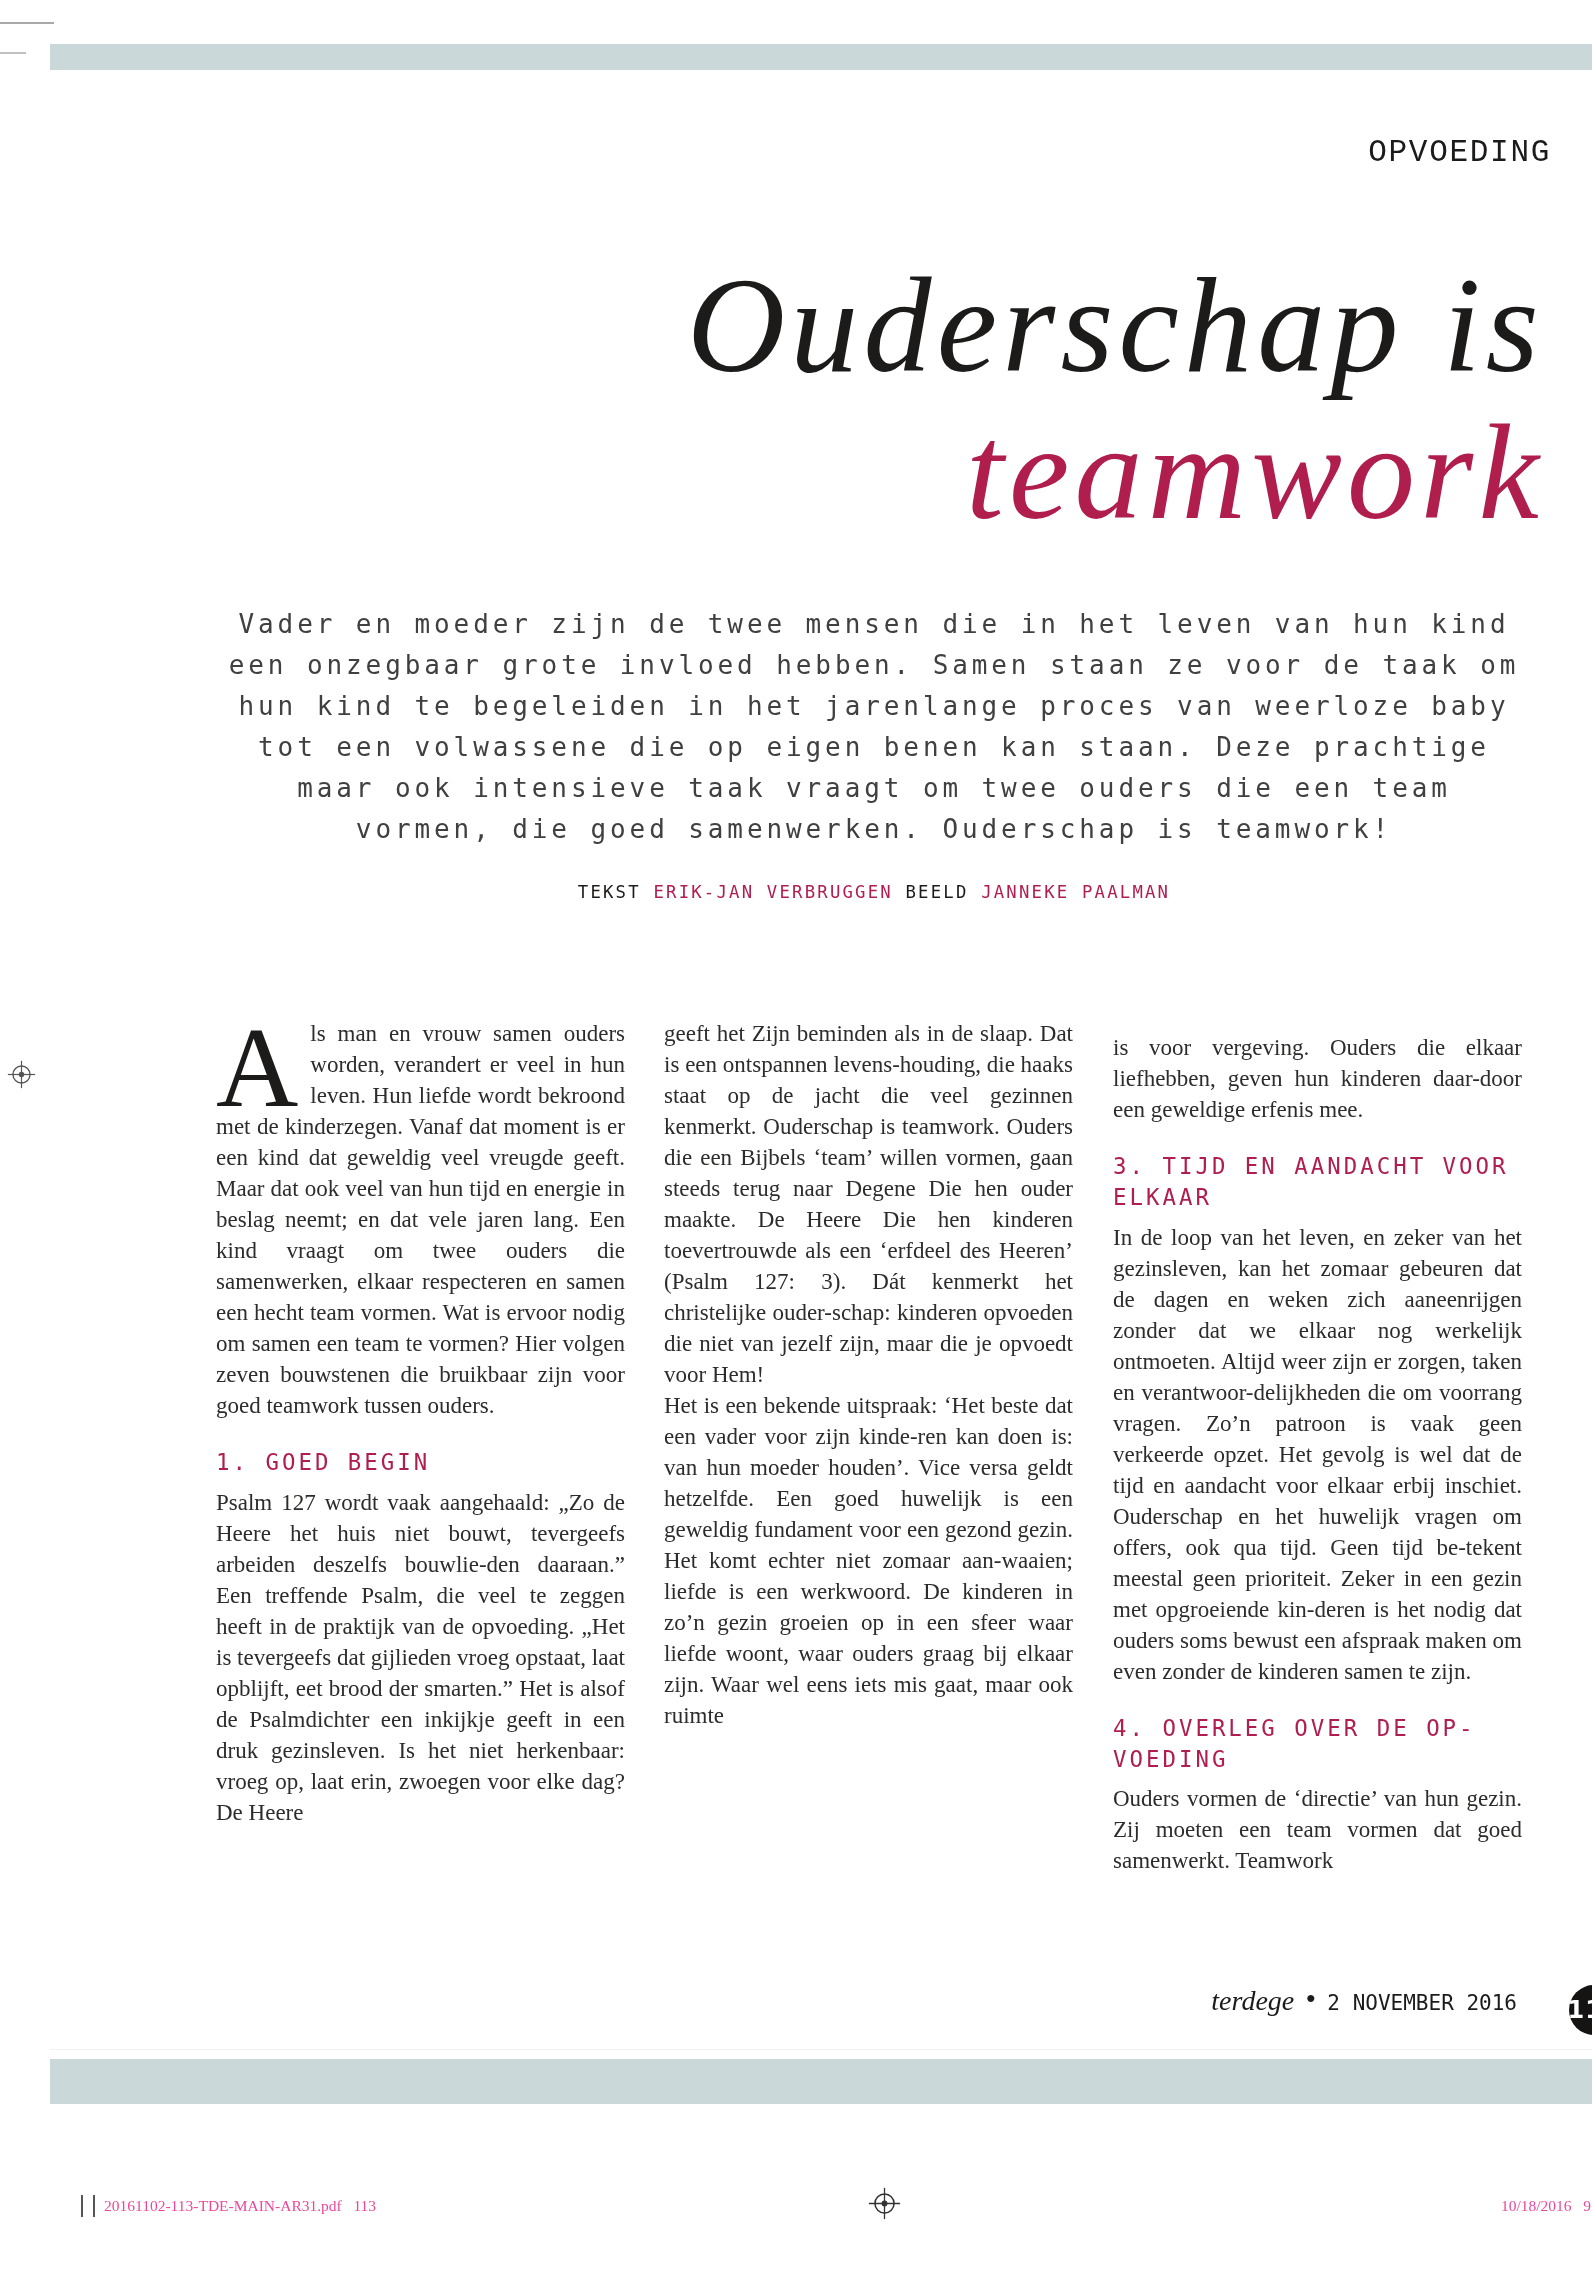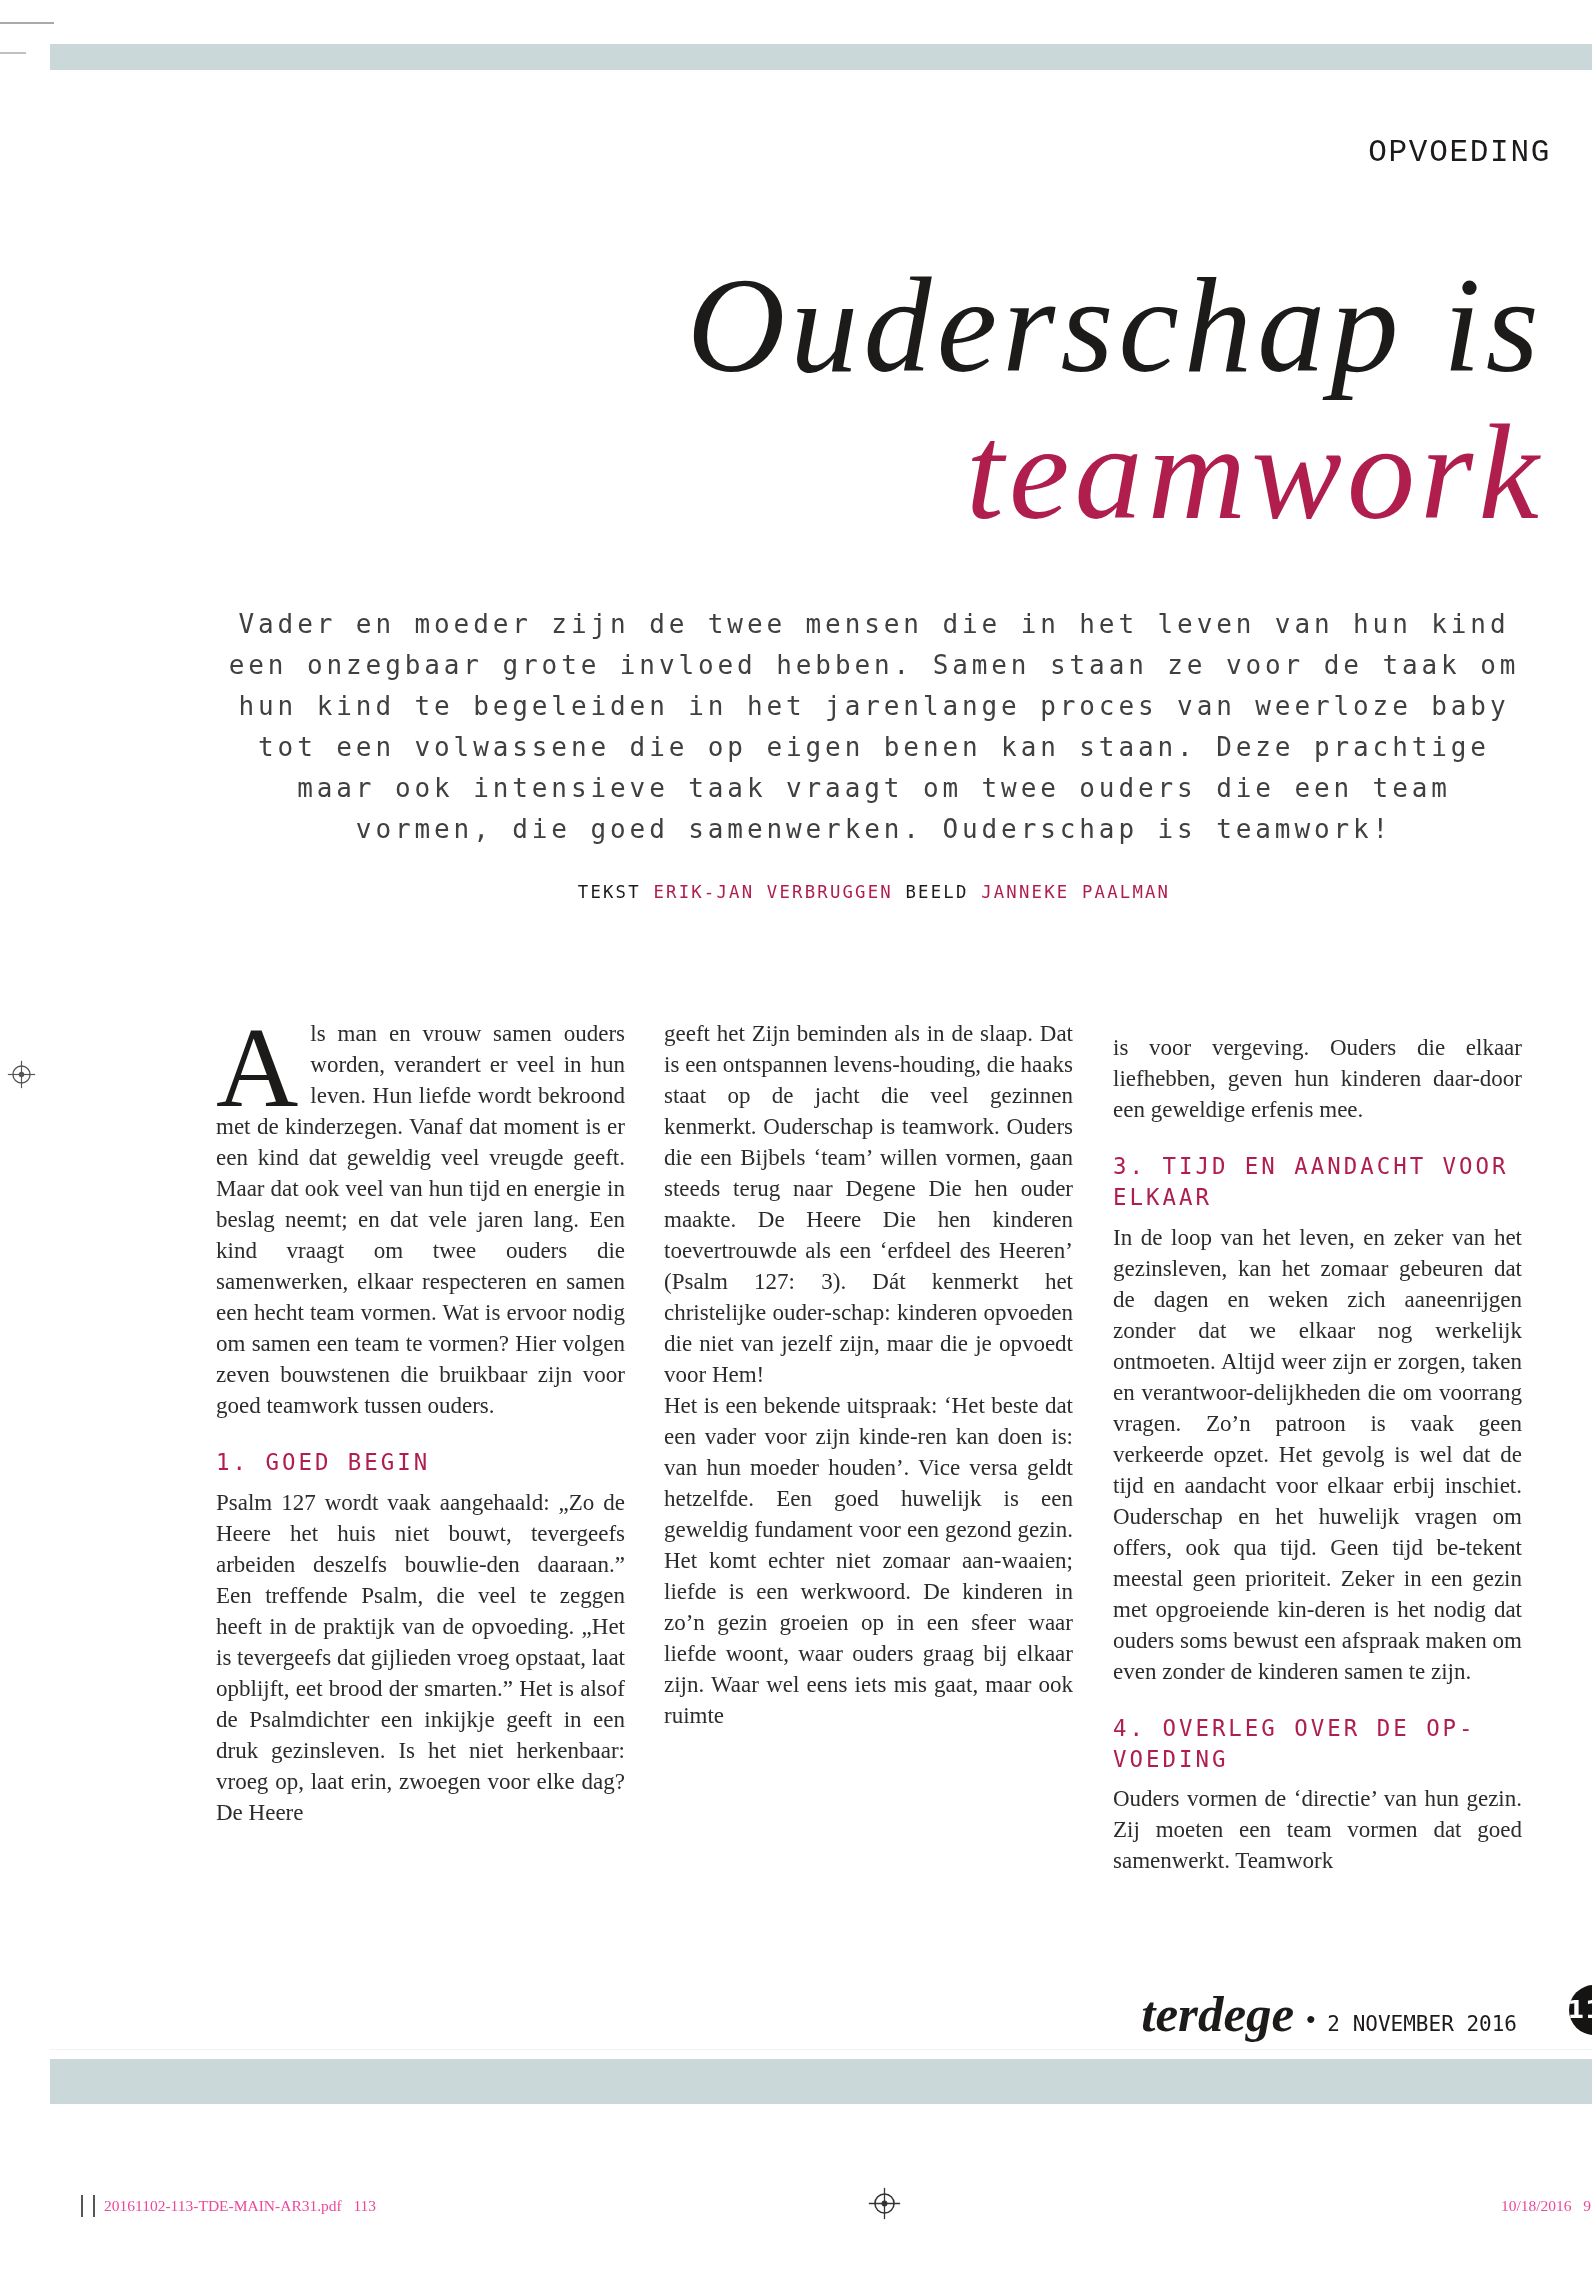--- a/index.html
+++ b/index.html
@@ -77,21 +77,21 @@
     text-align:left;
   }
 
   .footer-line{
     position:absolute;top:1985px;right:75px;
     display:flex;align-items:baseline;gap:12px;
     color:#1d1b1a;white-space:nowrap;
   }
   .footer-brand{
     font-family:"Liberation Serif",serif;
-    font-style:italic;font-weight:bold;font-size:51px;
+    font-style:italic;font-weight:normal;font-size:28px;
   }
   .footer-sep{font-size:26px;font-weight:bold;transform:translateY(-3.5px);}
   .footer-date{
     font-family:"DejaVu Sans Mono",monospace;
     font-size:21px;letter-spacing:0px;
   }
   .page-badge{
     position:absolute;left:1569px;top:1985px;width:50px;height:50px;
     background:#161413;border-radius:50%;
     color:#fff;font-family:"DejaVu Sans",sans-serif;

